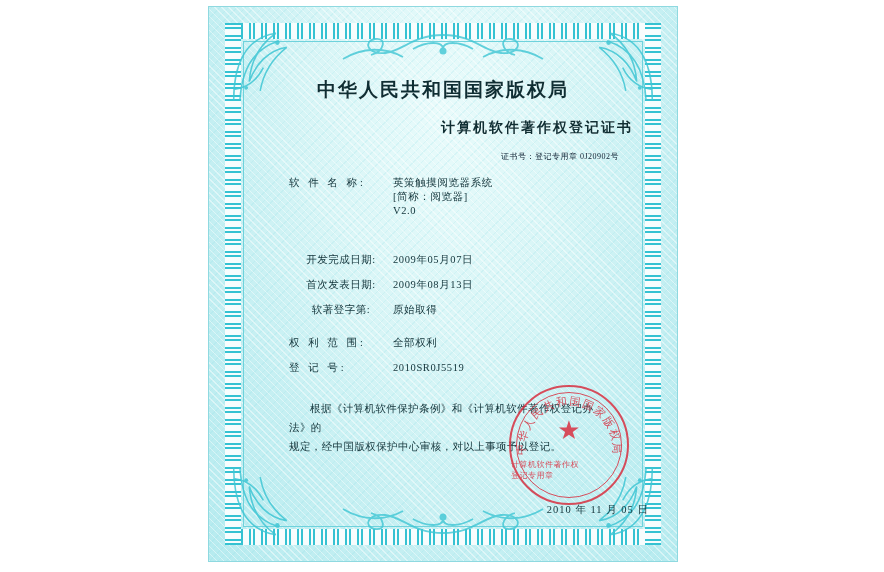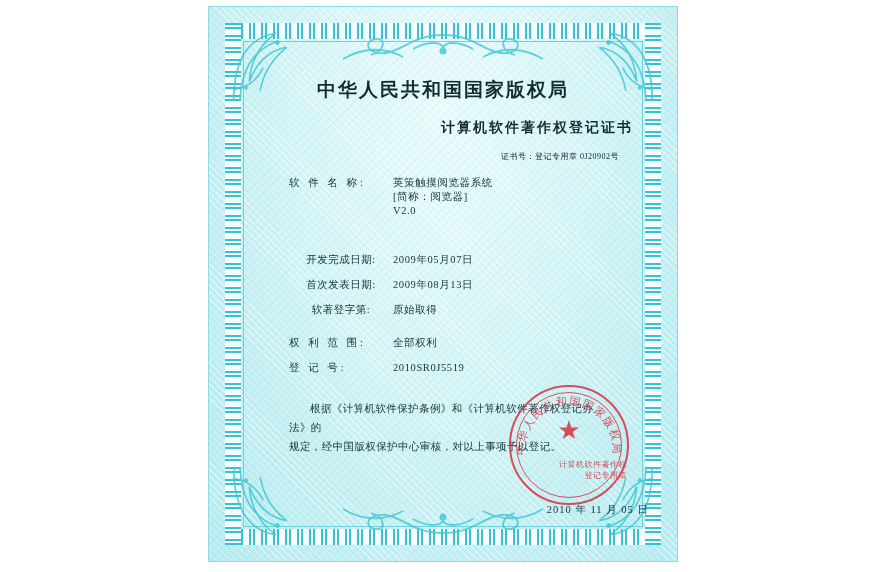--- a/index.html
+++ b/index.html
@@ -230,24 +230,24 @@
     line-height: 26px;
     color: #d8293a;
   }
   .seal-arc {
     position: absolute;
     left: 0; top: 0; width: 116px; height: 116px;
   }
   .seal-arc svg { width: 116px; height: 116px; display: block; }
   .seal-bottom-text {
     position: absolute;
-    left: 16px;
+    left: 0;
     right: 0;
     bottom: 22px;
-    text-align: right;
+    text-align: left;
     font-size: 8px;
     line-height: 11px;
     color: #d8293a;
     letter-spacing: 0.5px;
   }
 </style>
 </head>
 <body>
 
 <div class="page">

